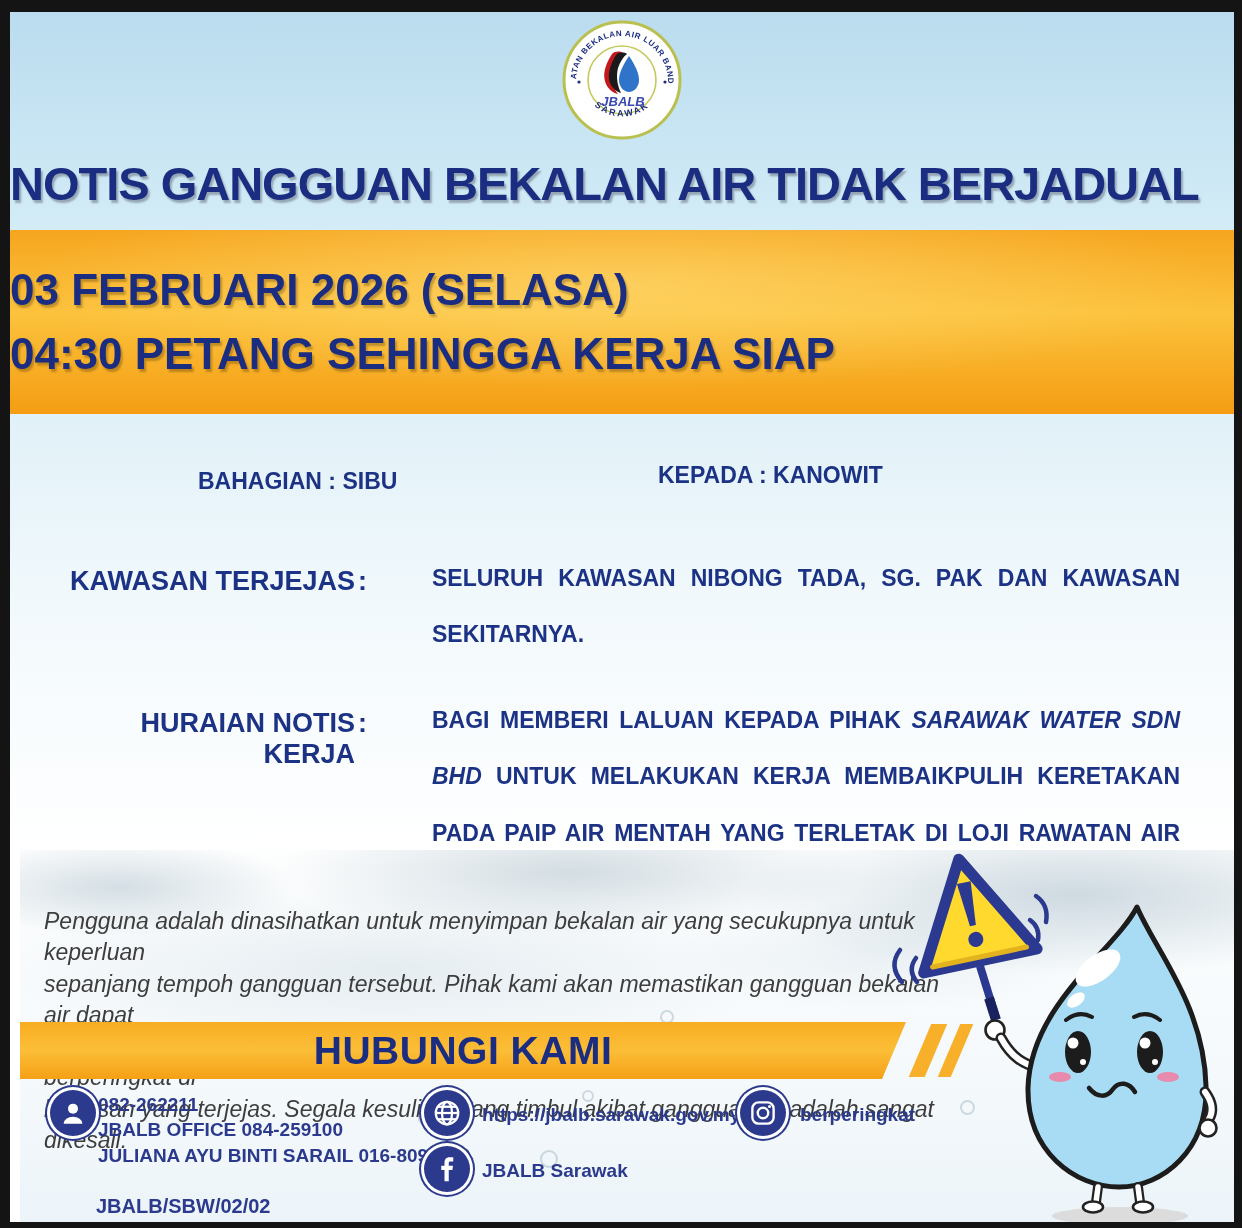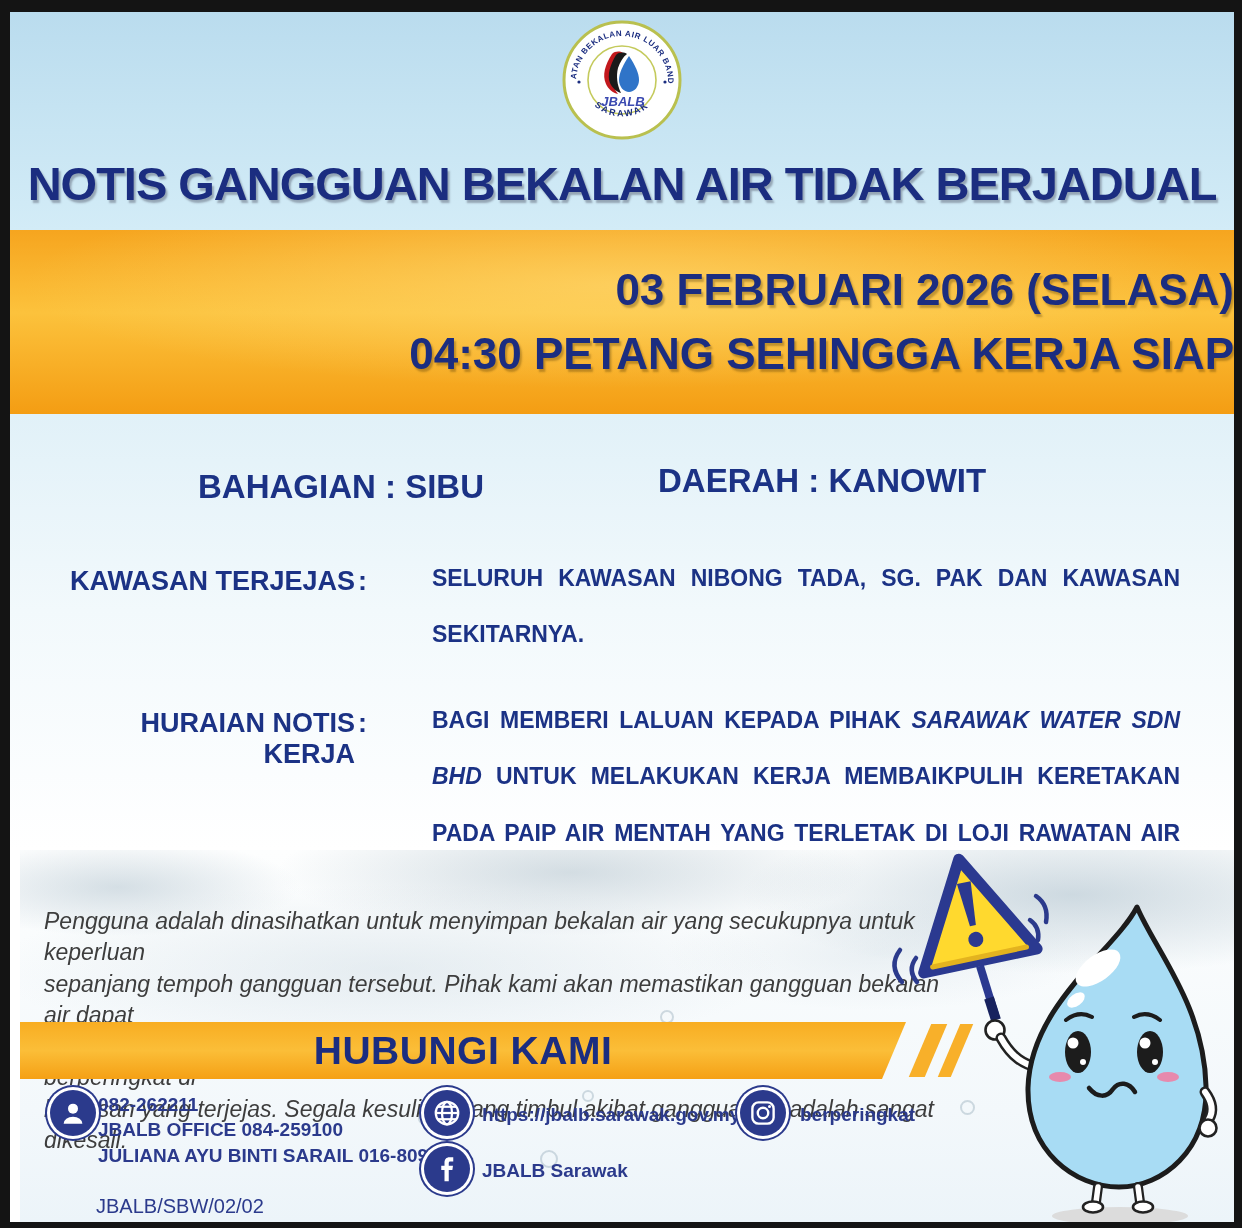--- a/index.html
+++ b/index.html
@@ -5,37 +5,37 @@
   html,body{margin:0;padding:0;}
   body{width:1242px;height:1228px;background:#141414;position:relative;
        font-family:"Liberation Sans", sans-serif;overflow:hidden;}
   .poster{position:absolute;left:10px;top:12px;width:1224px;height:1210px;
           background:#ffffff;overflow:hidden;}
 
   
   .sky{position:absolute;left:0;top:0;width:1224px;height:218px;
        background:linear-gradient(180deg,#badcee 0%,#c8e5f3 55%,#d3ecf7 100%);}
   .logo-wrap{position:absolute;left:552px;top:8px;width:120px;height:120px;}
-  .main-title{position:absolute;left:0;top:144px;width:1224px;text-align:center;
+  .main-title{position:absolute;left:0;top:144px;width:1224px;text-align:left;
        font-size:47px;font-weight:bold;color:#1b2d80;letter-spacing:-1px;
        text-shadow:2px 3px 2px rgba(40,40,60,.35);white-space:nowrap;}
 
   
   .banner{position:absolute;left:0;top:218px;width:1224px;height:184px;
        background:radial-gradient(ellipse 70% 80% at 50% 30%,rgba(255,221,120,.6),rgba(255,221,120,0) 70%),
                   linear-gradient(180deg,#f6a51f 0%,#fcc23c 45%,#f49d13 100%);
-       display:flex;flex-direction:column;justify-content:center;align-items:flex-end;gap:14px;}
+       display:flex;flex-direction:column;justify-content:center;align-items:flex-start;gap:14px;}
   .banner div{font-size:44px;font-weight:bold;color:#1b2d80;letter-spacing:0;
        text-shadow:2px 3px 2px rgba(60,40,0,.3);white-space:nowrap;}
 
   
   .info{position:absolute;left:0;top:402px;width:1224px;height:436px;
        background:linear-gradient(180deg,#e1f1f8 0%,#f2f9fc 45%,#ffffff 100%);}
   .region{position:absolute;left:0;top:48px;width:1092px;height:44px;
-       font-size:33px;font-weight:bold;color:#1b3285;}
+       font-size:23px;font-weight:bold;color:#1b3285;}
   .region .bahagian{position:absolute;left:188px;top:6px;}
   .region .daerah{position:absolute;left:648px;top:0;}
   .sect-label{position:absolute;left:45px;width:300px;font-size:27px;font-weight:bold;color:#1b3285;text-align:right;}
   .sect-colon{position:absolute;left:348px;font-size:27px;font-weight:bold;color:#1b3285;}
   .sect-body{position:absolute;left:422px;width:748px;font-size:23px;font-weight:bold;
        color:#1b3285;text-align:justify;line-height:2.45;}
   .italic{font-style:italic;}
 
   
   .water{position:absolute;left:10px;top:838px;width:1224px;height:372px;
@@ -58,21 +58,21 @@
   .stripe{position:absolute;background:#f8b02a;height:53px;top:174px;transform:skewX(-23deg);}
   .stripe.s1{left:900px;width:16px;}
   .stripe.s2{left:929px;width:13px;}
 
   
   .ico{position:absolute;width:46px;height:46px;border-radius:50%;background:#2b3a8c;
        box-shadow:0 0 0 3px #ffffff,0 0 0 5px #2b3a8c;
        display:flex;align-items:center;justify-content:center;}
   .ico svg{width:30px;height:30px;}
   .contact-txt{position:absolute;font-size:19px;font-weight:bold;color:#2b3a8c;line-height:1.33;white-space:nowrap;}
-  .reference{position:absolute;left:76px;top:345px;font-size:20px;font-weight:normal;color:#2b3a8c;}
+  .reference{position:absolute;left:76px;top:345px;font-size:20px;font-weight:bold;color:#2b3a8c;}
 
   .mascot{position:absolute;left:860px;top:828px;width:372px;height:388px;}
 </style>
 </head>
 <body>
 
 <div class="poster">
 
   <div class="sky">
     <div class="logo-wrap">
@@ -106,21 +106,21 @@
   </div>
 
   <div class="info">
     <div class="region">
       <div class="bahagian">
         <span>BAHAGIAN</span>
         <span>:</span>
         <span>SIBU</span>
       </div>
       <div class="daerah">
-        <span>DAERAH</span>
+        <span>KEPADA</span>
         <span>:</span>
         <span>KANOWIT</span>
       </div>
     </div>
 
     <div class="sect-label" style="top:152px;">KAWASAN TERJEJAS</div>
     <div class="sect-colon" style="top:152px;">:</div>
     <div class="sect-body" style="top:136px;">SELURUH KAWASAN NIBONG TADA, SG. PAK DAN KAWASAN SEKITARNYA.</div>
 
     <div class="sect-label" style="top:294px;">HURAIAN NOTIS KERJA</div>

